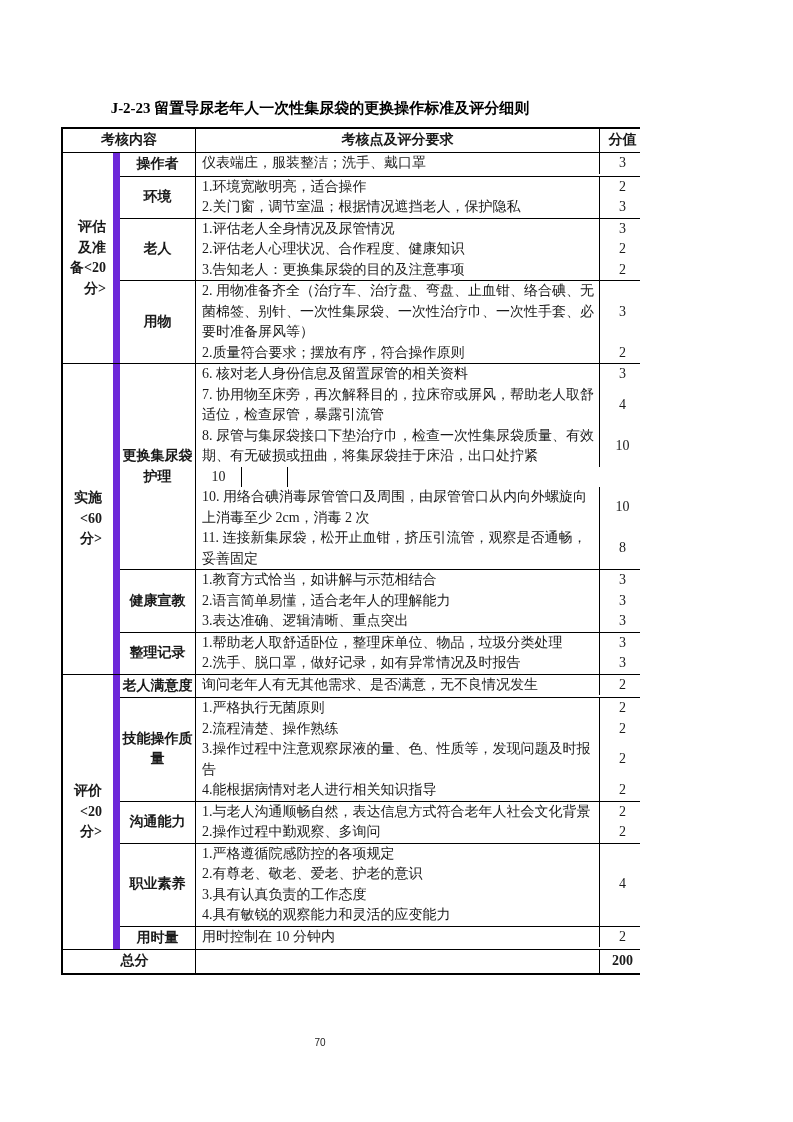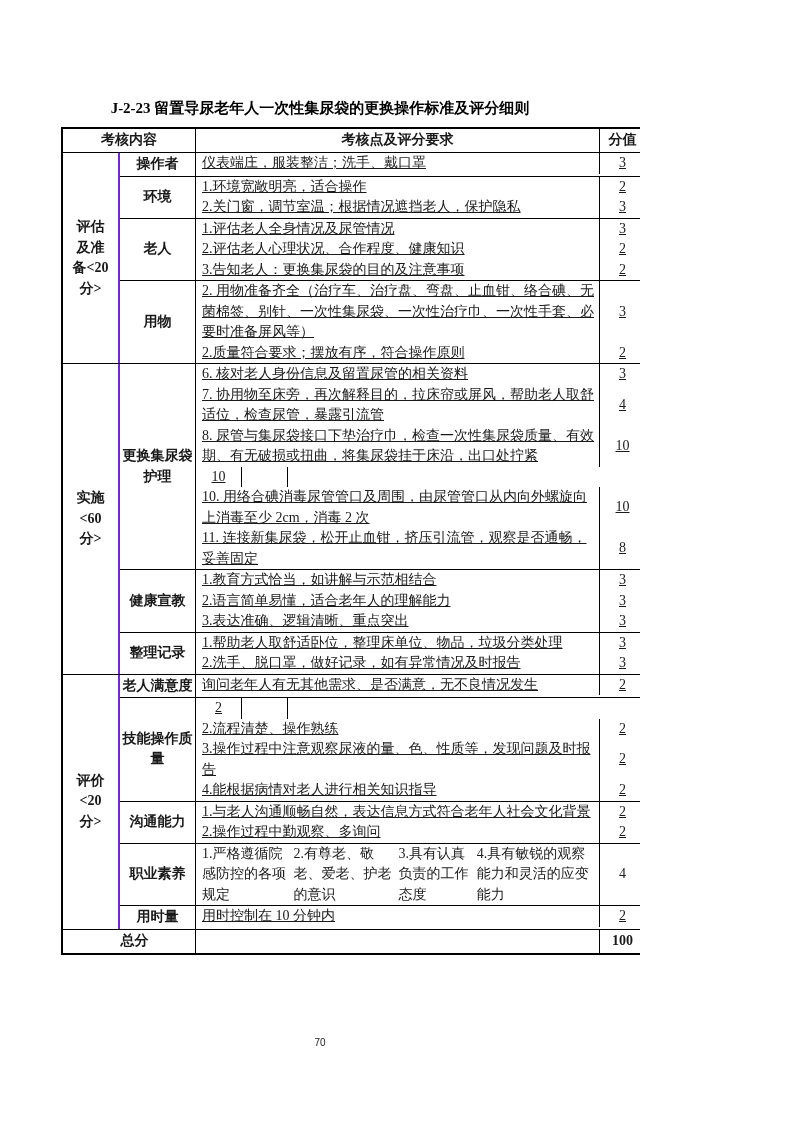--- a/index.html
+++ b/index.html
@@ -18,39 +18,39 @@
   }
   .tbl, .tbl * { box-sizing:border-box; }
   .hrow { display:flex; border-bottom:1px solid #000; }
   .hc {
     display:flex; align-items:center; justify-content:center;
     font-weight:bold; border-right:1px solid #000; min-height:23px; text-align:center;
   }
   .hc:last-child { border-right:none; }
   .section { display:flex; border-bottom:1px solid #000; }
   .c-cat {
-    width:57px; flex:0 0 57px; border-right:2px solid #6d28d9;
+    width:57px; flex:0 0 57px; border-right:7px solid #6d28d9;
     display:flex; align-items:center; justify-content:center;
-    text-align:center; font-weight:bold; white-space:pre-line; padding:2px 1px;
+    text-align:right; font-weight:bold; white-space:pre-line; padding:2px 1px;
   }
   .blocks { flex:1; display:flex; flex-direction:column; }
   .block { display:flex; border-bottom:1px solid #000; }
   .block:last-child { border-bottom:none; }
   .c-label {
     width:76px; flex:0 0 76px; border-right:1px solid #000;
     display:flex; align-items:center; justify-content:center;
     text-align:center; font-weight:bold; padding:1px;
   }
   .items { flex:1; display:flex; flex-direction:column; }
-  .item { display:flex;text-decoration:underline; }
+  .item { display:flex; }
   .c-text, .c-texts {
     width:404px; flex:0 0 404px; border-right:1px solid #000;
     padding:0 4px 0 6px; min-height:20.5px;
   }
-  .c-texts { display:flex; justify-content:center; }
+  .c-texts { display:flex; flex-direction:column; justify-content:center; }
   .c-score, .c-blank {
     width:46px; flex:0 0 46px; border-right:1px solid #000;
     display:flex; align-items:center; justify-content:center; text-align:center;
   }
   .c-last { border-right:none; }
   .trow { display:flex; min-height:23px; }
   .t-label {
     width:133px; flex:0 0 133px; border-right:1px solid #000;
     display:flex; align-items:center; justify-content:center; font-weight:bold;padding-left:11px;
   }
@@ -251,20 +251,21 @@
                   <div class="c-score">2</div>
                   <div class="c-blank"></div>
                   <div class="c-blank c-last"></div>
                 </div>
               </div>
             </div>
             <div class="block">
               <div class="c-label">技能操作质量</div>
               <div class="items">
                 <div class="item">
+                  <div class="c-text">1.严格执行无菌原则</div>
                   <div class="c-score">2</div>
                   <div class="c-blank"></div>
                   <div class="c-blank c-last"></div>
                 </div>
                 <div class="item">
                   <div class="c-text">2.流程清楚、操作熟练</div>
                   <div class="c-score">2</div>
                   <div class="c-blank"></div>
                   <div class="c-blank c-last"></div>
                 </div>
@@ -320,20 +321,20 @@
                   <div class="c-blank"></div>
                   <div class="c-blank c-last"></div>
                 </div>
               </div>
             </div>
           </div>
         </div>
         <div class="trow">
           <div class="t-label">总分</div>
           <div class="c-text"></div>
-          <div class="c-score t-score">100</div>
+          <div class="c-score t-score">200</div>
           <div class="c-blank"></div>
           <div class="c-blank c-last"></div>
         </div>
       </div>
   </div>
   <div class="pageno">70</div>
 </div>
 
 </body></html>

